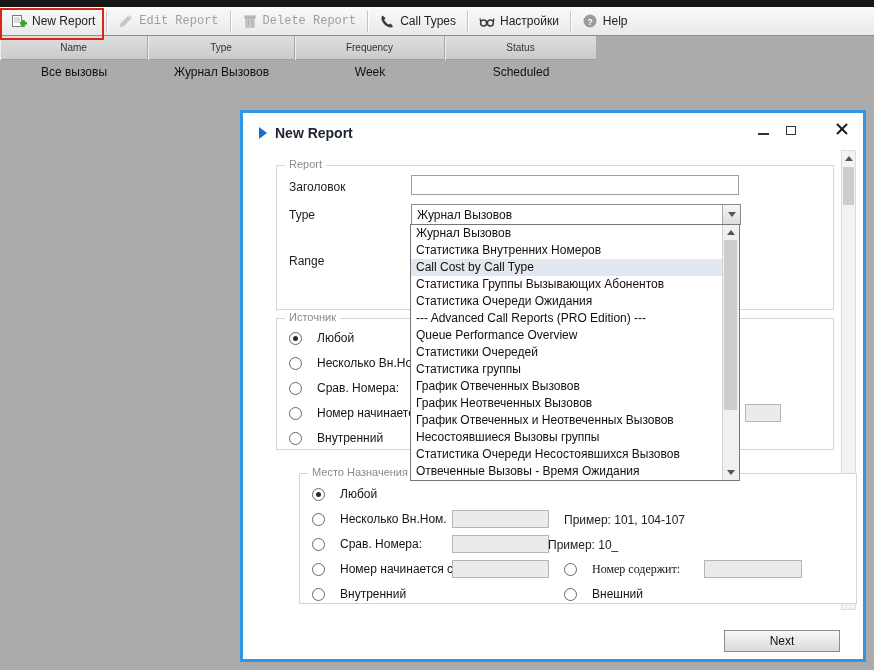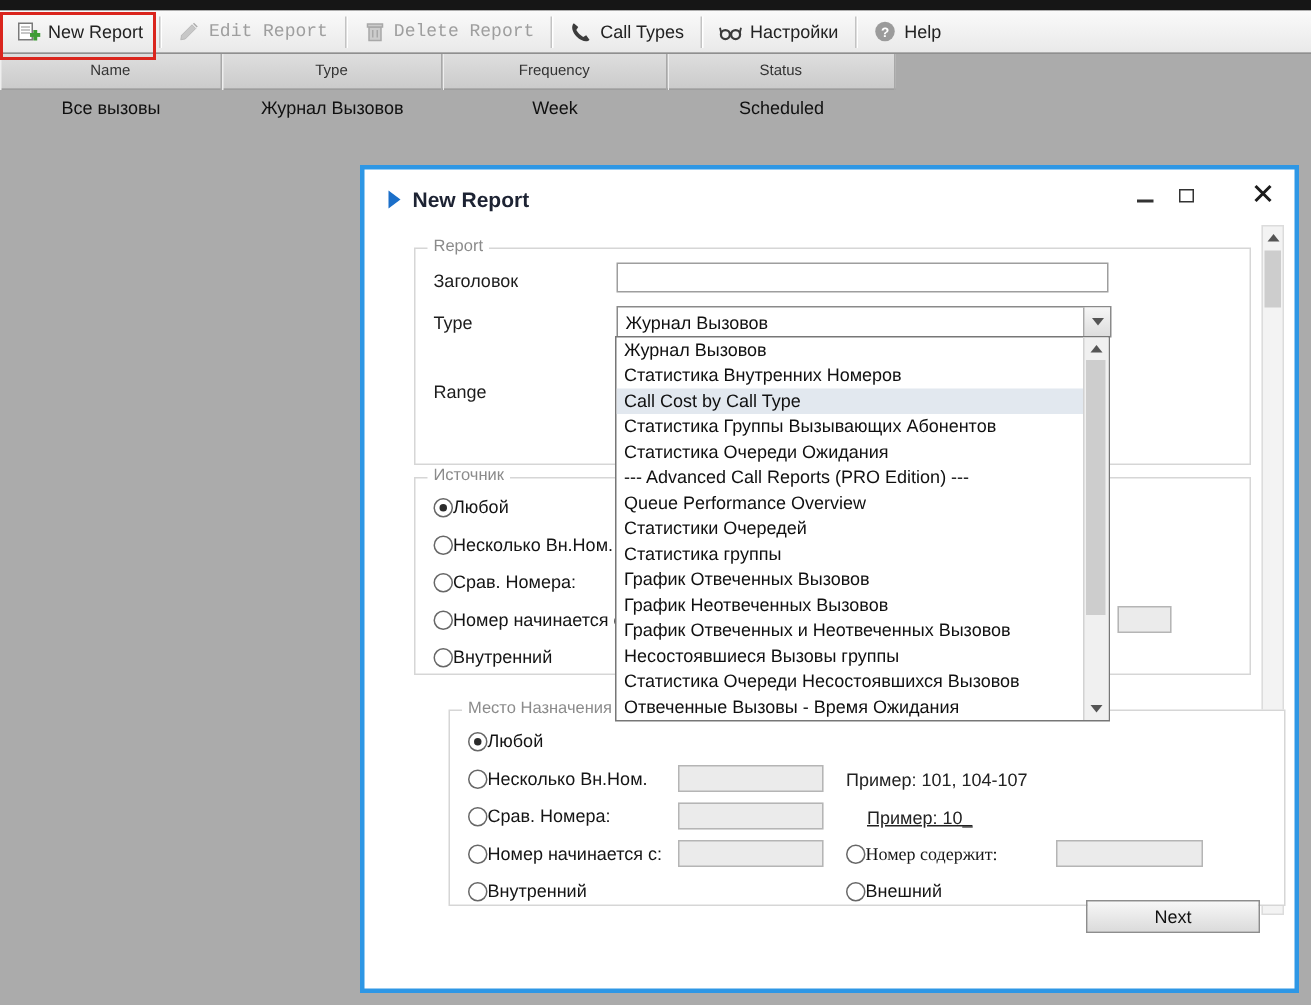--- a/index.html
+++ b/index.html
@@ -41,26 +41,26 @@
   .combo{position:absolute;left:134px;top:38px;width:330px;height:21px;border:1px solid #8a8a8a;background:#fff;display:flex;align-items:center;box-sizing:border-box;}
   .combo-val{flex:1;padding-left:5px;font-size:12px;color:#111;white-space:nowrap;overflow:hidden;}
   .combo-btn{width:18px;height:100%;background:linear-gradient(#f6f6f6,#ddd);border-left:1px solid #aaa;display:flex;align-items:center;justify-content:center;box-sizing:border-box;}
   
   .dropdown{position:absolute;left:167px;top:111px;width:330px;background:#fff;border:1px solid #777;z-index:6;display:flex;box-sizing:border-box;}
   .dd-items{flex:1;overflow:hidden;}
   .dd-item{height:17px;line-height:17px;padding-left:5px;font-size:12px;color:#101010;white-space:nowrap;overflow:hidden;}
   .dd-item.sel{background:#e2e8ef;}
   .dd-scroll{width:17px;background:#f0f0f0;border-left:1px solid #d2d2d2;position:relative;box-sizing:border-box;}
   
-  .radio-row{position:absolute;display:flex;align-items:center;gap:0;height:16px;font-size:12px;color:#141414;white-space:nowrap;}
+  .radio-row{position:absolute;display:flex;align-items:center;gap:15px;height:16px;font-size:12px;color:#141414;white-space:nowrap;}
   .radio{width:13px;height:13px;border:1px solid #676767;border-radius:50%;background:#fff;box-sizing:border-box;position:relative;flex:0 0 auto;}
   .radio.on::after{content:"";position:absolute;left:3px;top:3px;width:5px;height:5px;border-radius:50%;background:#2b2b2b;}
   .dis-input{position:absolute;height:18px;background:#ebebeb;border:1px solid #b5b5b5;box-sizing:border-box;}
   .hint{position:absolute;font-size:12px;color:#222;white-space:nowrap;}
-  .next-btn{position:absolute;left:481px;top:487px;width:116px;height:22px;background:linear-gradient(#f7f7f7,#dbdbdb);border:1px solid #8d8d8d;box-sizing:border-box;text-align:center;line-height:20px;font-size:12px;color:#111;}
+  .next-btn{position:absolute;left:481px;top:517px;width:116px;height:22px;background:linear-gradient(#f7f7f7,#dbdbdb);border:1px solid #8d8d8d;box-sizing:border-box;text-align:center;line-height:20px;font-size:12px;color:#111;}
 </style>
 </head>
 <body>
 
 <div class="screen">
   <div class="topstrip"></div>
 
   <div class="toolbar">
     <div class="tb-btn">
       <span class="icon16">
@@ -220,21 +220,21 @@
         <span class="radio"></span>
         <span>Несколько Вн.Ном.</span>
       </div>
       <div class="dis-input" style="left:152px;top:36px;width:97px;"></div>
       <span class="hint" style="left:264px;top:39px;">Пример: 101, 104-107</span>
       <div class="radio-row" style="left:12px;top:62px;">
         <span class="radio"></span>
         <span>Срав. Номера:</span>
       </div>
       <div class="dis-input" style="left:152px;top:61px;width:97px;"></div>
-      <span class="hint" style="left:278px;top:64px;text-decoration:underline;">Пример: 10_</span>
+      <span class="hint" style="left:248px;top:64px;">Пример: 10_</span>
       <div class="radio-row" style="left:12px;top:87px;">
         <span class="radio"></span>
         <span>Номер начинается с:</span>
       </div>
       <div class="dis-input" style="left:152px;top:86px;width:97px;"></div>
       <div class="radio-row" style="left:264px;top:87px;font-family:Liberation Serif, serif;">
         <span class="radio"></span>
         <span>Номер содержит:</span>
       </div>
       <div class="dis-input" style="left:404px;top:86px;width:98px;"></div>

